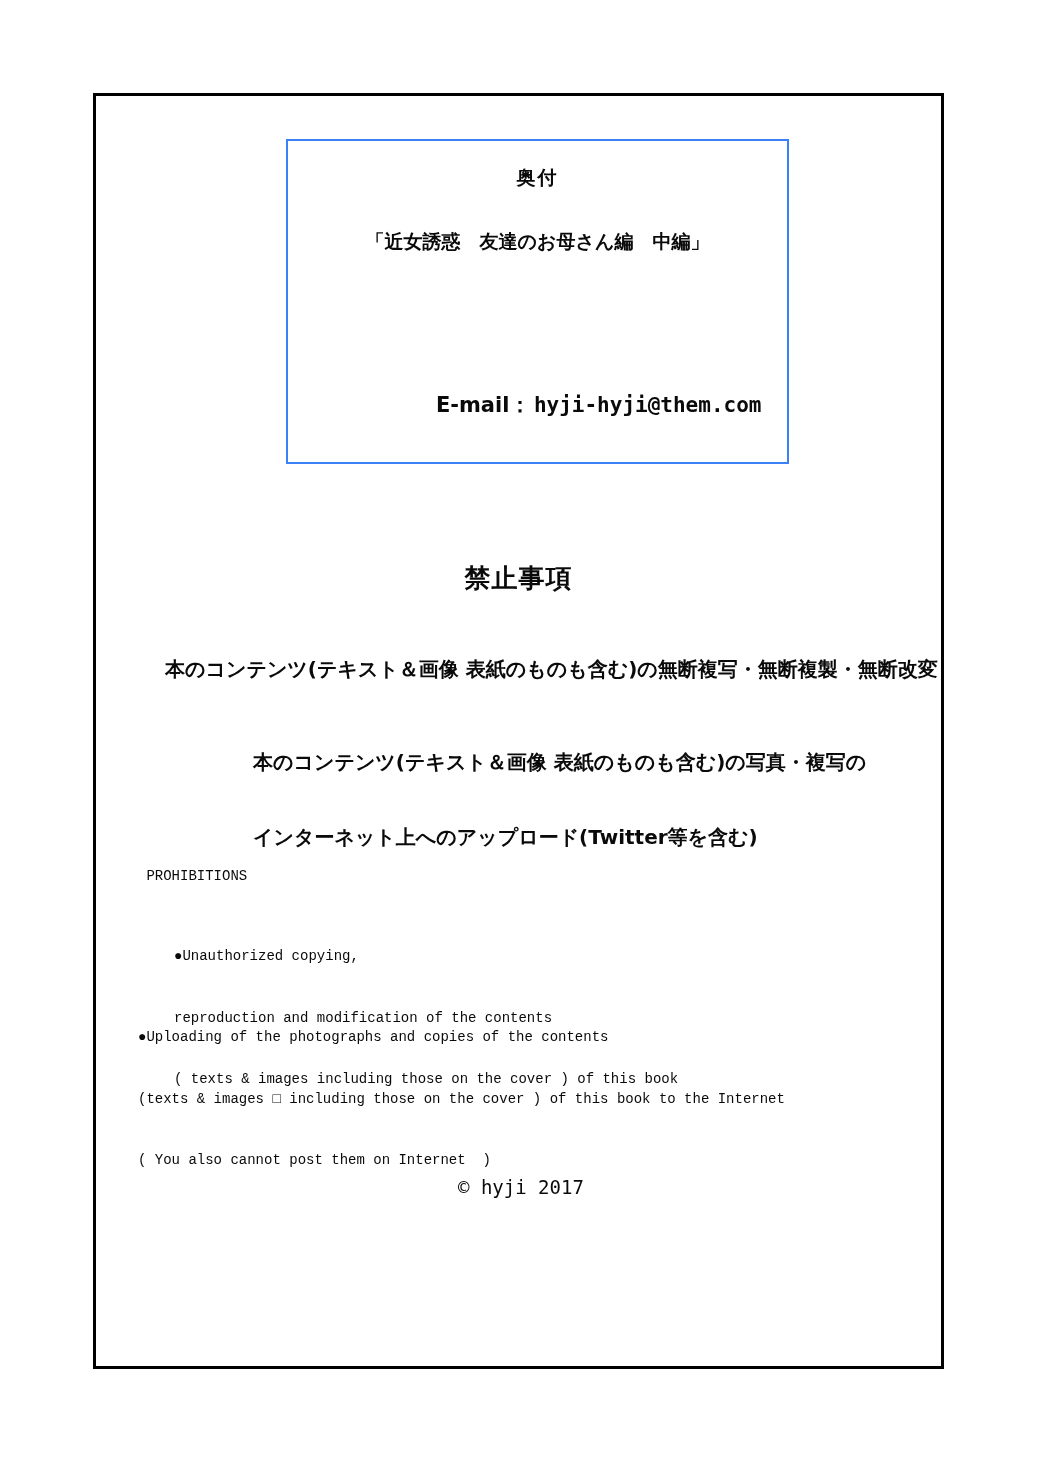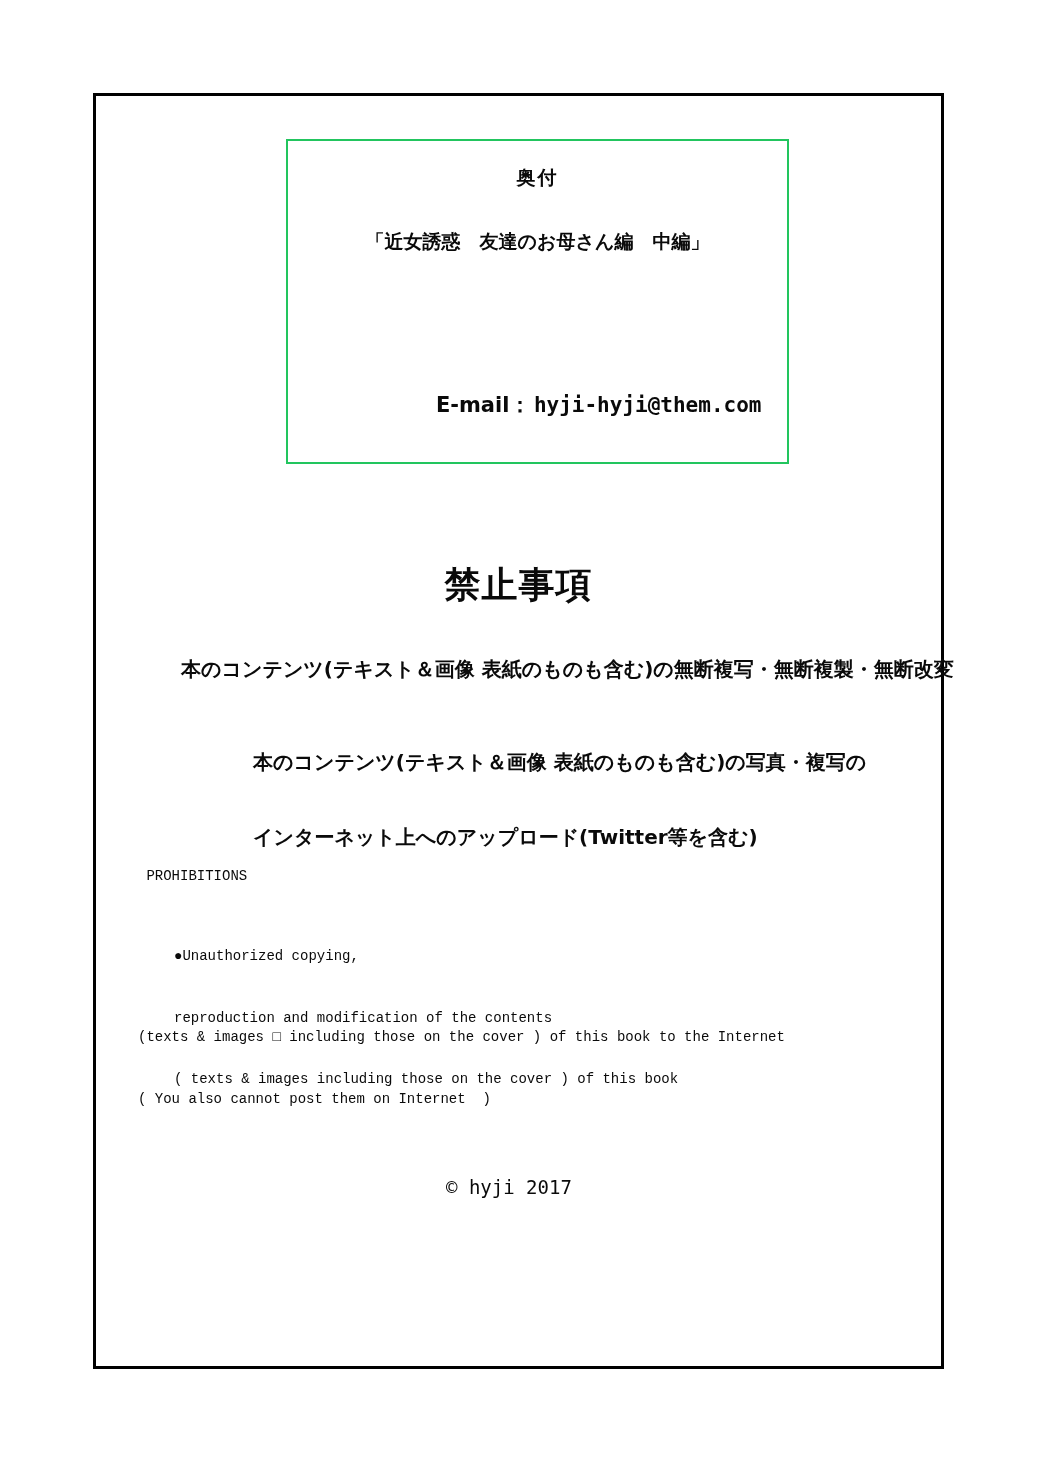--- a/index.html
+++ b/index.html
@@ -24,21 +24,21 @@
     height: 1276px;
     border: 3px solid #000000;
     box-sizing: border-box;
   }
   .colophon-box {
     position: absolute;
     left: 286px;
     top: 139px;
     width: 503px;
     height: 325px;
-    border: 2px solid #22c55e;
+    border: 2px solid #3b82f6;
     box-sizing: border-box;
   }
   .okuzuke-title {
     position: absolute;
     left: 0;
     top: 24px;
     width: 100%;
     text-align: center;
     font-size: 19px;
     font-weight: 600;
@@ -71,33 +71,32 @@
   }
   .field-value {
     font-family: "DejaVu Sans Mono", "DejaVu Sans", monospace;
   }
   .ja-heading {
     position: absolute;
     left: 93px;
     top: 561px;
     width: 851px;
     text-align: center;
-    font-size: 36px;
+    font-size: 26px;
     font-weight: 700;
     letter-spacing: 1px;
     white-space: pre;
   }
   .ja-item1 {
     position: absolute;
     left: 165px;
     top: 656px;
     font-size: 20px;
     font-weight: 600;
     white-space: pre;
-    margin-left: 16px;
   }
   .ja-item2 {
     position: absolute;
     left: 253px;
     top: 700px;
     font-size: 20px;
     font-weight: 600;
     line-height: 25px;
     white-space: pre;
   }
@@ -119,21 +118,21 @@
     top: 905px;
     margin-left: 36px;
   }
   .en-para2 {
     position: absolute;
     left: 138px;
     top: 986px;
   }
   .copyright {
     position: absolute;
-    left: 446px;
+    left: 458px;
     top: 1176px;
     font-family: "DejaVu Sans Mono", monospace;
     font-size: 19px;
     font-weight: 500;
     white-space: pre;
   }
 </style>
 </head>
 <body>
 
@@ -163,19 +162,20 @@
 
   <div class="en-block en-heading"> PROHIBITIONS</div>
 
   <div class="en-block en-para1">
     <div>●Unauthorized copying,</div>
     <div>reproduction and modification of the contents</div>
     <div>( texts &amp; images including those on the cover ) of this book</div>
   </div>
 
   <div class="en-block en-para2">
+    <div>●Uploading of the photographs and copies of the contents</div>
     <div>(texts &amp; images □ including those on the cover ) of this book to the Internet</div>
     <div>( You also cannot post them on Internet  )</div>
   </div>
 
   <div class="copyright">© hyji 2017</div>
 
 </div>
 
 </body></html>

